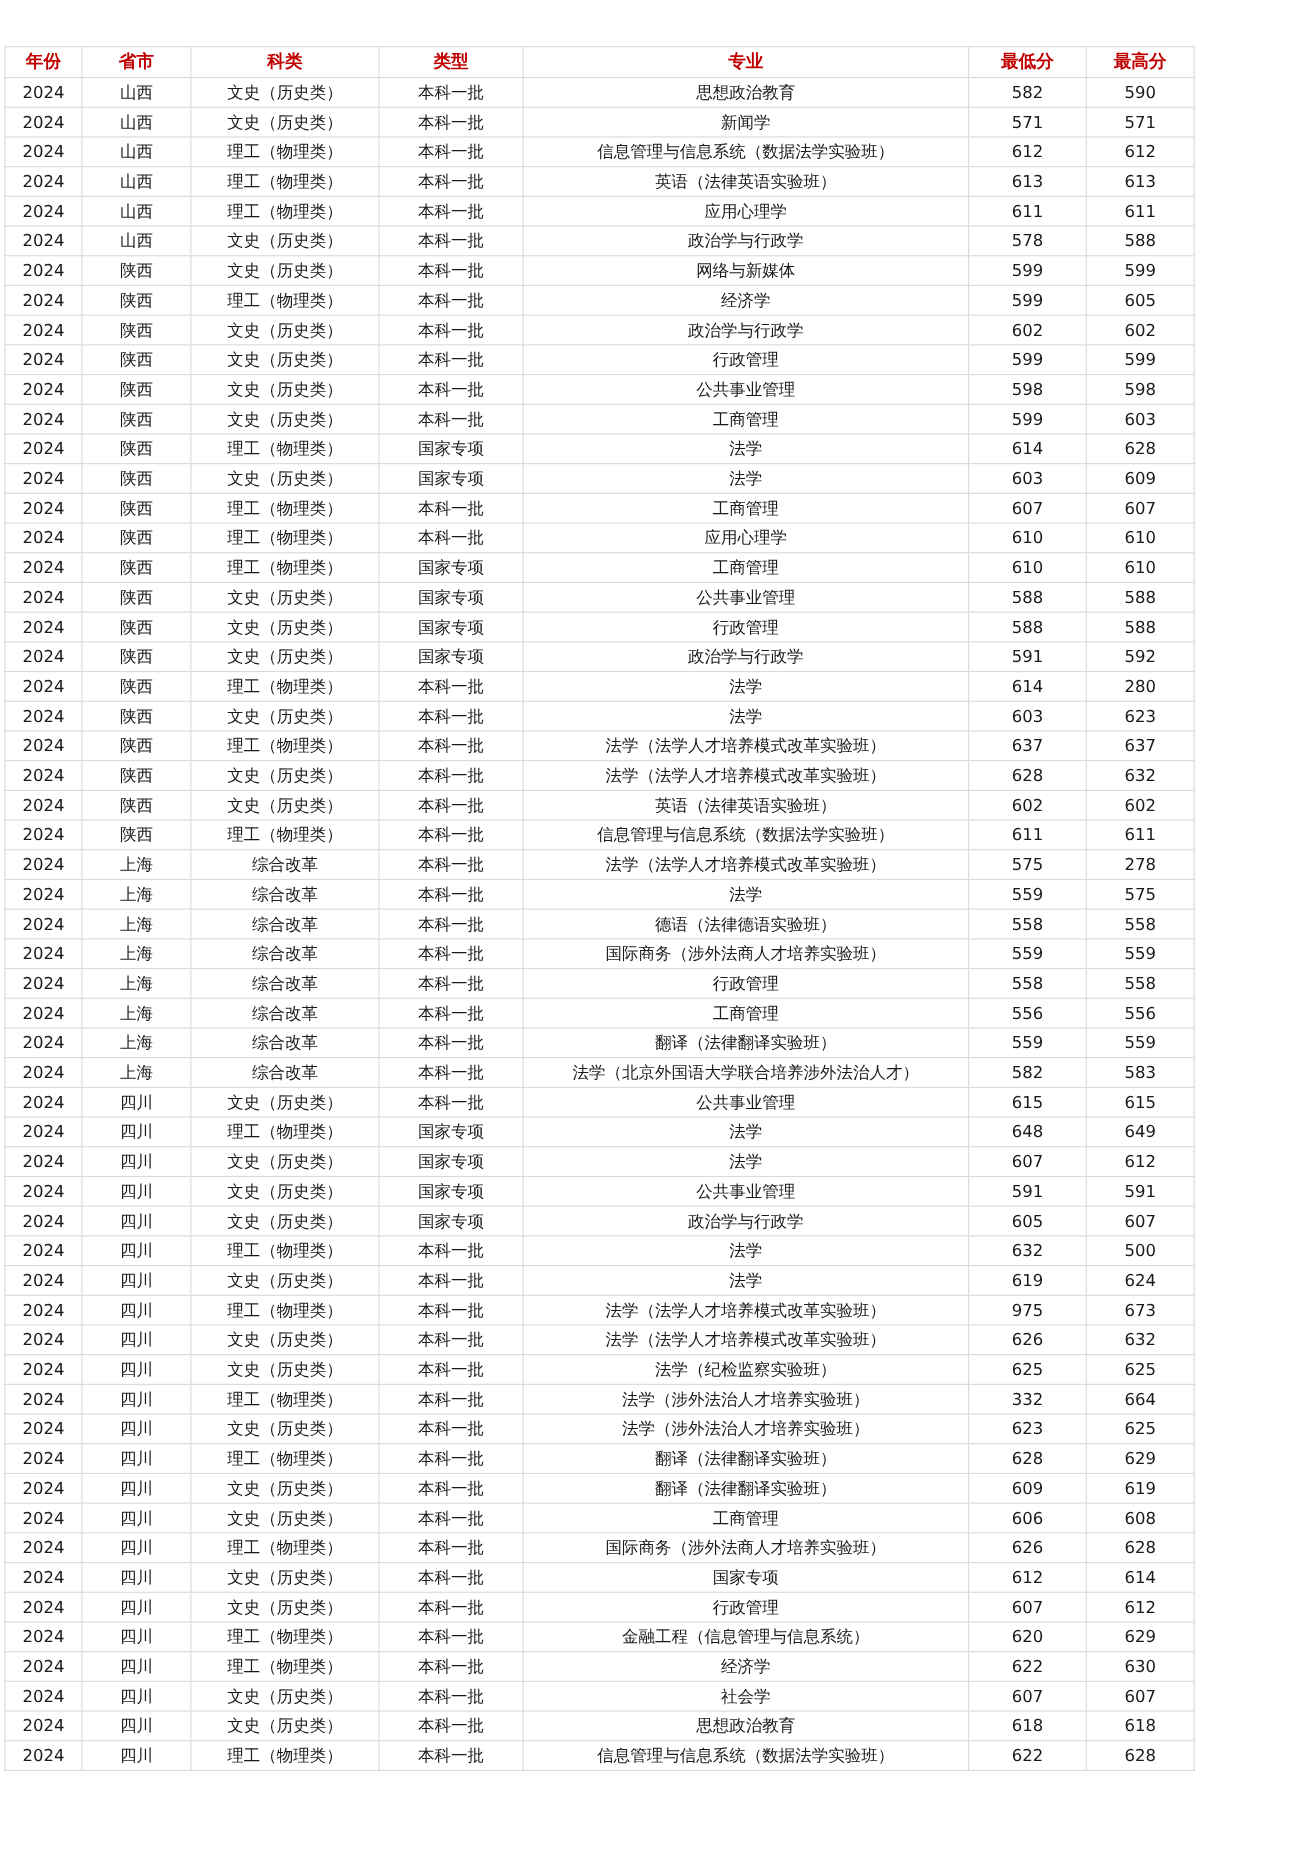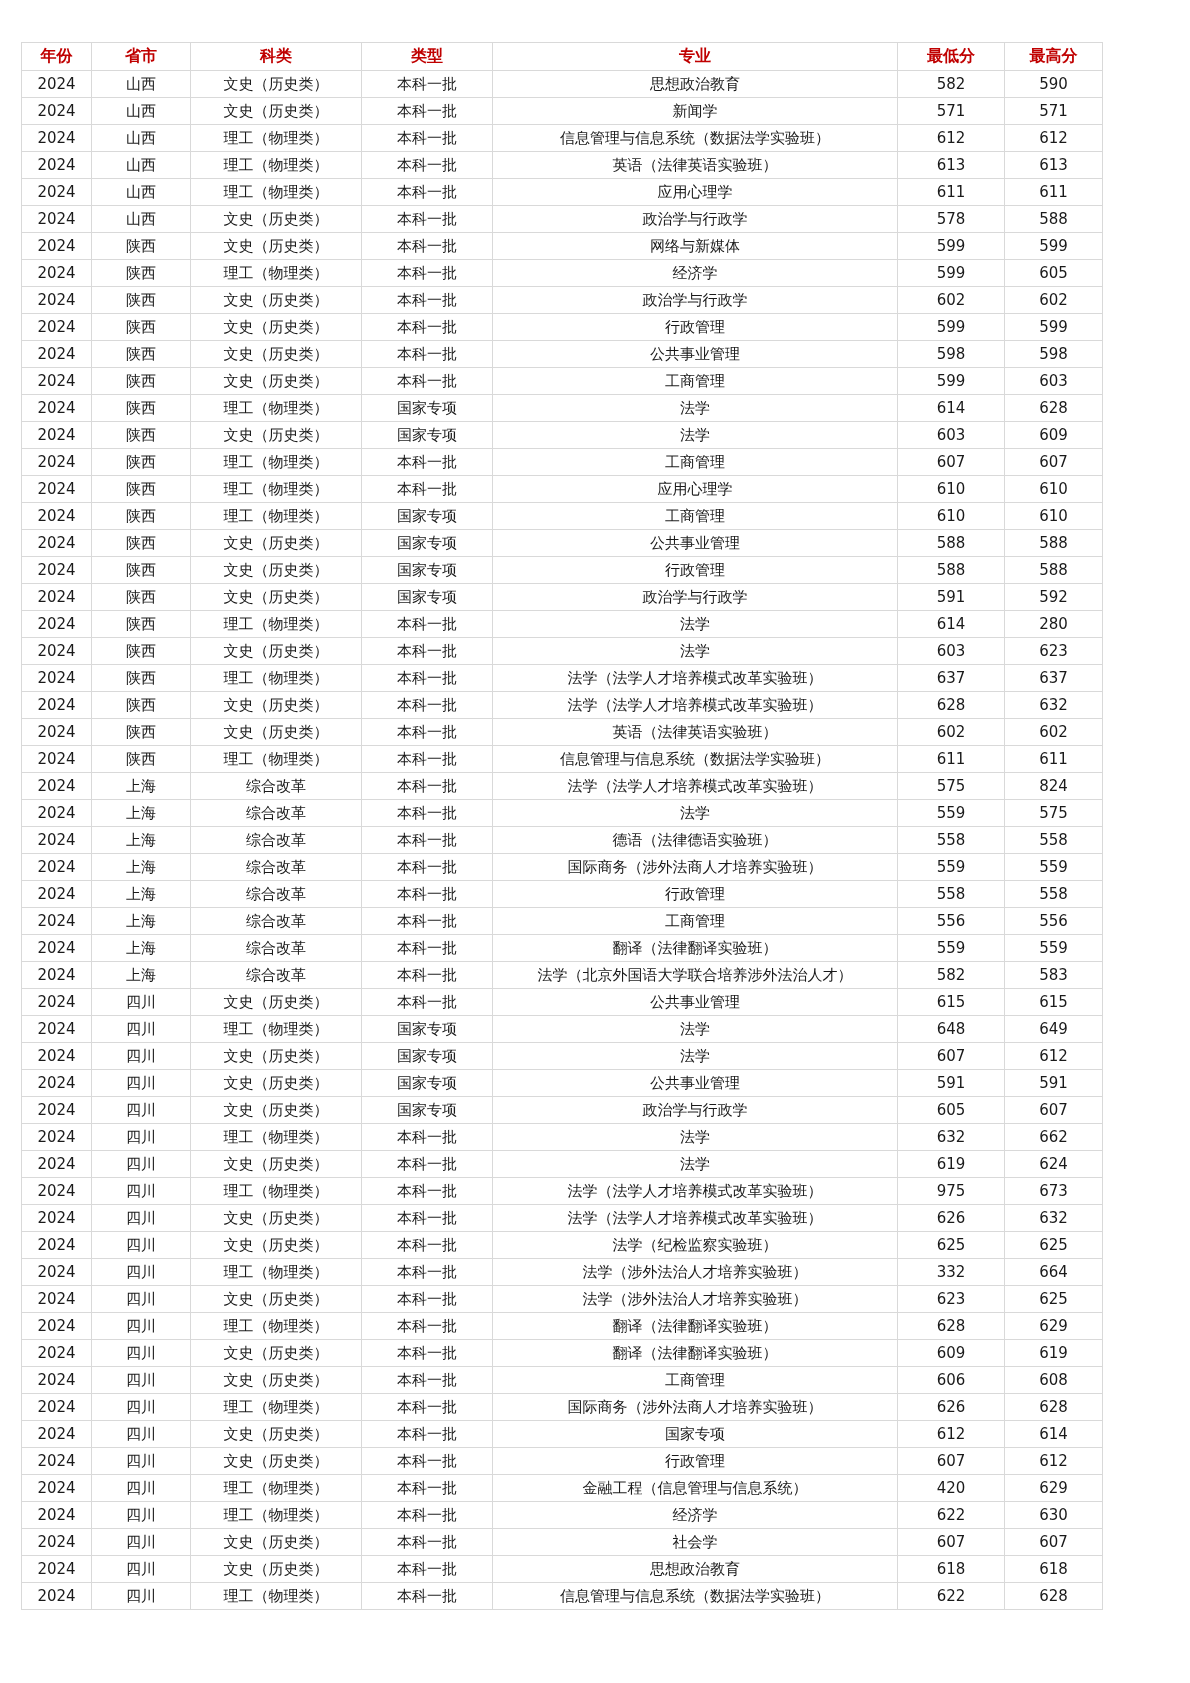--- a/index.html
+++ b/index.html
@@ -9,21 +9,21 @@
     }
     body {
       width: 1190px;
       height: 1683px;
       position: relative;
       overflow: hidden;
       font-family: "DejaVu Sans", "Liberation Sans", sans-serif;
     }
     .score-table {
       position: absolute;
-      left: 21px;
+      left: 4px;
       top: 42px;
       border-collapse: collapse;
       table-layout: fixed;
       width: 1081px;
     }
     .score-table th,
     .score-table td {
       border: 1px solid #d9d9d9;
       height: 26px;
       padding: 0;
@@ -300,21 +300,21 @@
         <td>611</td>
         <td>611</td>
       </tr>
       <tr>
         <td>2024</td>
         <td>上海</td>
         <td>综合改革</td>
         <td>本科一批</td>
         <td>法学（法学人才培养模式改革实验班）</td>
         <td>575</td>
-        <td>824</td>
+        <td>278</td>
       </tr>
       <tr>
         <td>2024</td>
         <td>上海</td>
         <td>综合改革</td>
         <td>本科一批</td>
         <td>法学</td>
         <td>559</td>
         <td>575</td>
       </tr>
@@ -417,21 +417,21 @@
         <td>605</td>
         <td>607</td>
       </tr>
       <tr>
         <td>2024</td>
         <td>四川</td>
         <td>理工（物理类）</td>
         <td>本科一批</td>
         <td>法学</td>
         <td>632</td>
-        <td>662</td>
+        <td>500</td>
       </tr>
       <tr>
         <td>2024</td>
         <td>四川</td>
         <td>文史（历史类）</td>
         <td>本科一批</td>
         <td>法学</td>
         <td>619</td>
         <td>624</td>
       </tr>
@@ -533,21 +533,21 @@
         <td>行政管理</td>
         <td>607</td>
         <td>612</td>
       </tr>
       <tr>
         <td>2024</td>
         <td>四川</td>
         <td>理工（物理类）</td>
         <td>本科一批</td>
         <td>金融工程（信息管理与信息系统）</td>
-        <td>420</td>
+        <td>620</td>
         <td>629</td>
       </tr>
       <tr>
         <td>2024</td>
         <td>四川</td>
         <td>理工（物理类）</td>
         <td>本科一批</td>
         <td>经济学</td>
         <td>622</td>
         <td>630</td>

